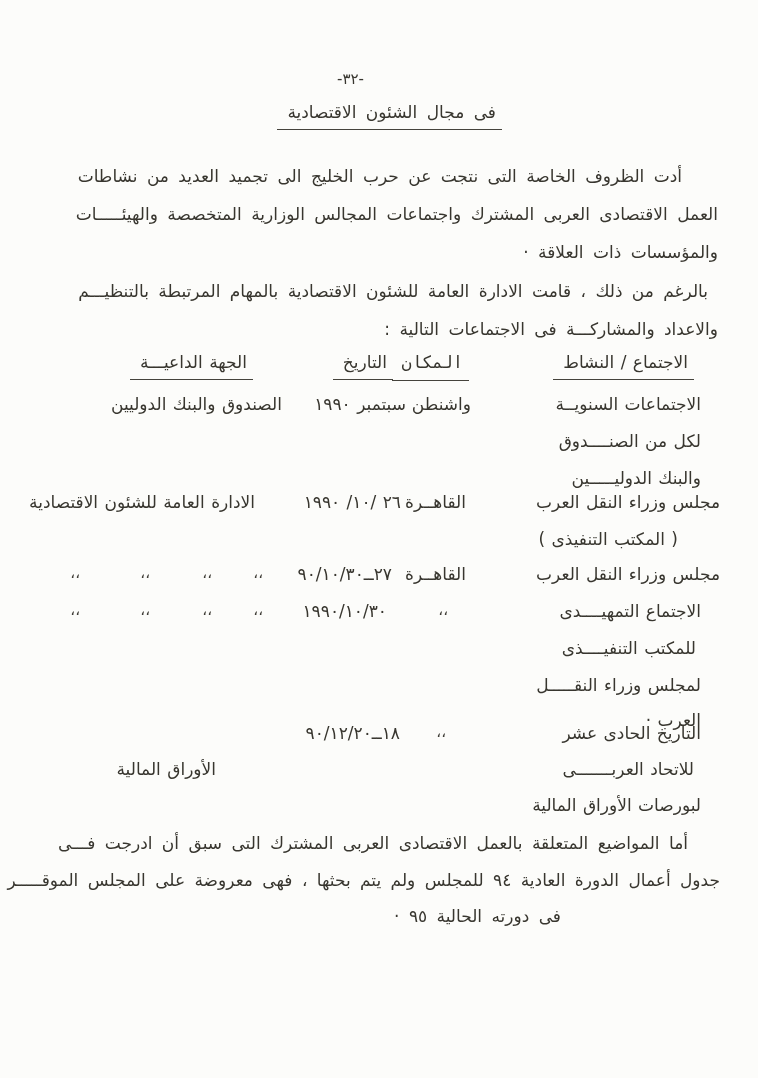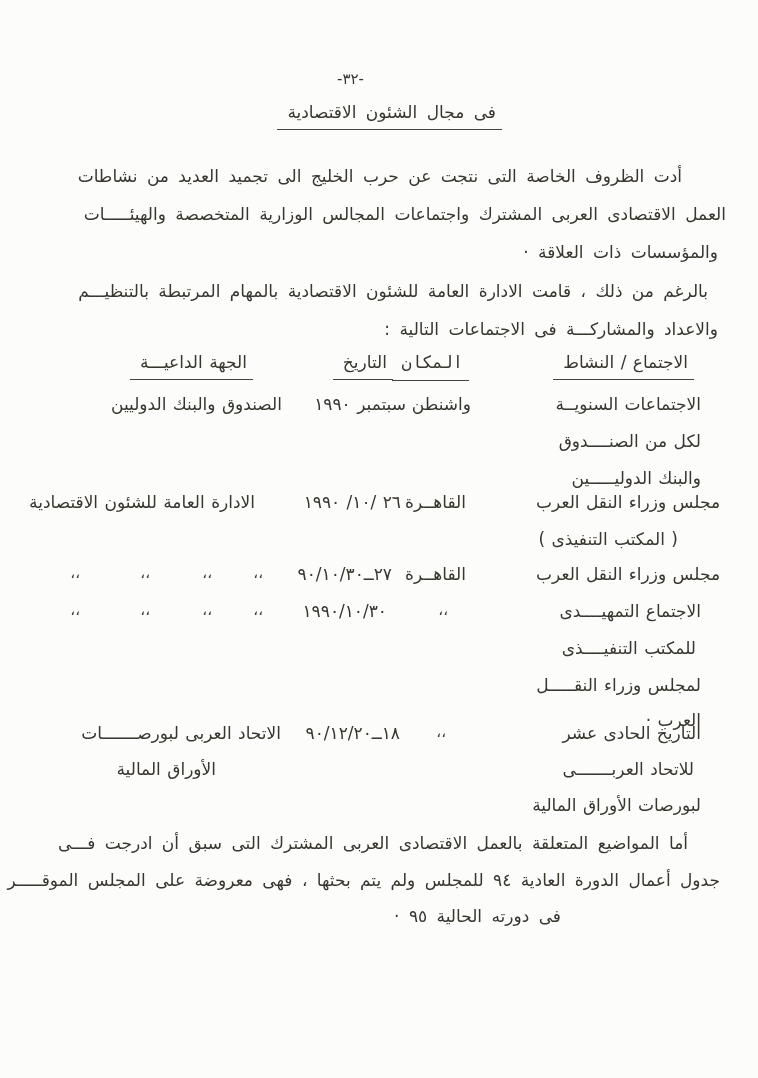--- a/index.html
+++ b/index.html
@@ -16,21 +16,21 @@
   .cell{word-spacing:1px;}
   .u{padding:0 6px 7px 10px;border-bottom:1.6px solid #45433c;}
   .num{direction:ltr;unicode-bidi:bidi-override;}
   .ditto{font-size:15px;letter-spacing:1px;color:#3c3a33;}
   .pgnum{font-size:15px;letter-spacing:2px;}
 
   #pg-num{left:337px;top:57px;margin-top:13px;}
   #title{right:256px;top:102px;}
 
   #p1l1{right:76px;top:166px;}
-  #p1l2{right:32px;top:204px;}
+  #p1l2{right:40px;top:204px;}
   #p1l3{right:40px;top:242px;}
   #p2l1{right:50px;top:281px;}
   #p2l2{right:40px;top:319px;}
 
   #th-act{right:64px;top:352px;}
   #th-place{right:289px;top:352px;font-family:Liberation Mono, monospace;}
   #th-date{right:365px;top:352px;}
   #th-org{right:505px;top:352px;}
 
   #r1a1{right:57px;top:394px;}
@@ -126,21 +126,20 @@
   <div class="t ditto" id="r4d2">،،</div>
   <div class="t ditto" id="r4d3">،،</div>
   <div class="t ditto" id="r4d4">،،</div>
   <div class="t cell" id="r4a2">للمكتب التنفيــــذى</div>
   <div class="t cell" id="r4a3">لمجلس وزراء النقـــــل</div>
   <div class="t cell" id="r4a4">العرب ·</div>
 
   <div class="t cell" id="r5a1">التاريخ الحادى عشر</div>
   <div class="t ditto" id="r5place">،،</div>
   <div class="t cell num" id="r5date">٩٠/١٢/٢٠ــ١٨</div>
-  <div class="t cell" id="r5org1">الاتحاد العربى لبورصـــــــات</div>
   <div class="t cell" id="r5org2">الأوراق المالية</div>
   <div class="t cell" id="r5a2">للاتحاد العربـــــــى</div>
   <div class="t cell" id="r5a3">لبورصات الأوراق المالية</div>
 
   <div class="t" id="p3l1">أما المواضيع المتعلقة بالعمل الاقتصادى العربى المشترك التى سبق أن ادرجت فـــى</div>
   <div class="t" id="p3l2">جدول أعمال الدورة العادية ٩٤ للمجلس ولم يتم بحثها ، فهى معروضة على المجلس الموقـــــر</div>
   <div class="t" id="p3l3">فى دورته الحالية ٩٥ ·</div>
 
 </div>
 

